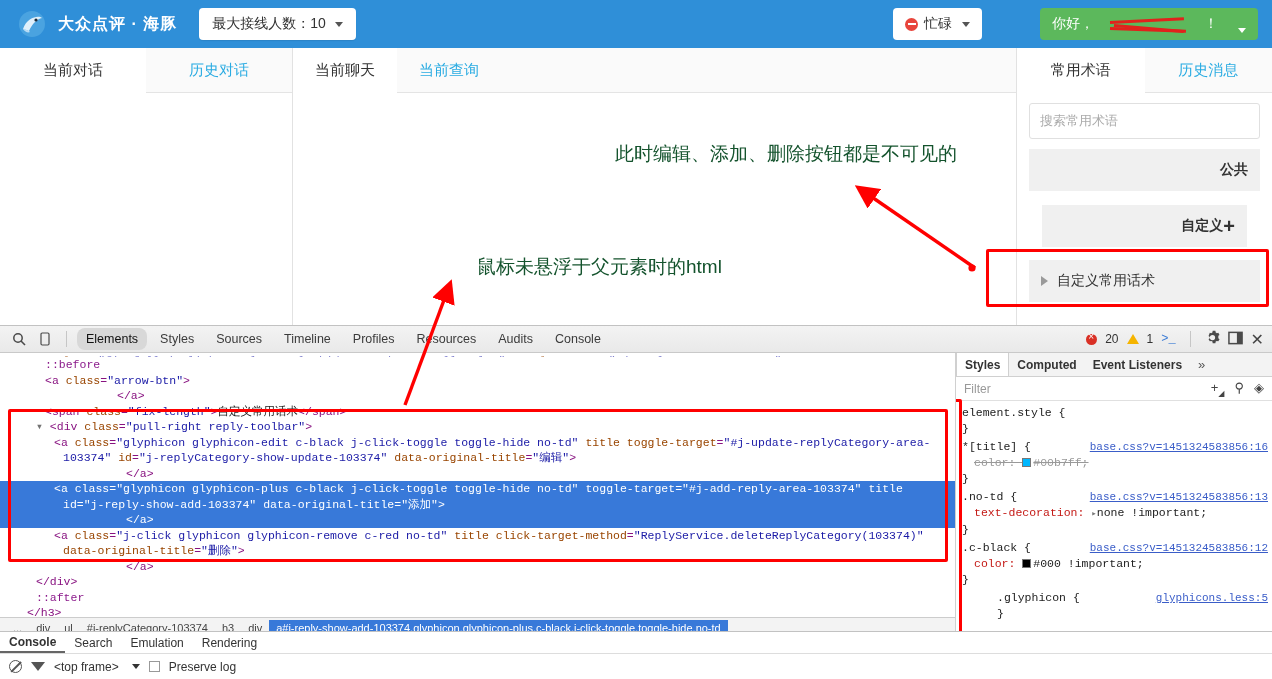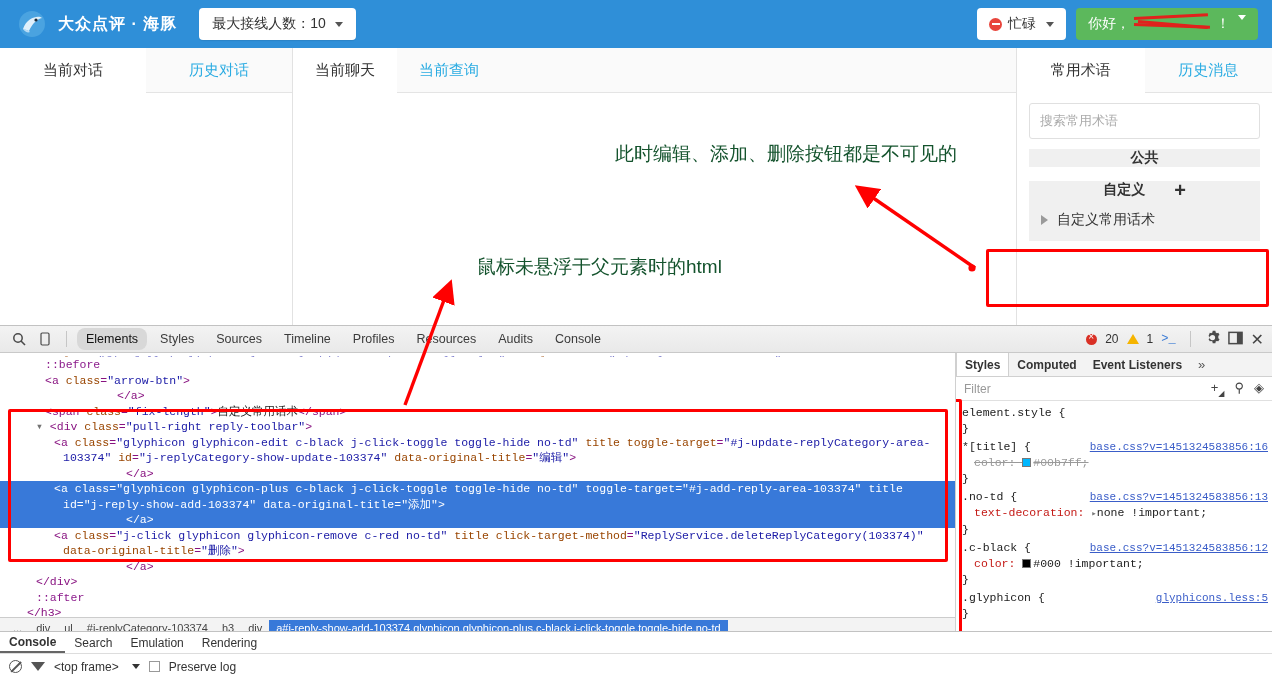--- a/index.html
+++ b/index.html
@@ -34,21 +34,21 @@
   .status-btn {
     background:#fff; border-radius:4px; padding:7px 12px; font-size:14px; color:#333;
     display:flex; align-items:center; gap:6px;
   }
   .busy-dot {
     width:13px;height:13px;border-radius:50%;background:#e8453c;position:relative;display:inline-block;
   }
   .busy-dot::after{content:"";position:absolute;left:2.5px;top:5.5px;width:8px;height:2px;background:#fff;}
   .greet-btn {
     background:#5cb85c; border-radius:4px; padding:7px 12px; font-size:14px; color:#fff;
-    display:flex; align-items:flex-start; gap:4px; position:relative;
+    display:flex; align-items:flex-end; gap:16px; position:relative;margin-left:48px;
   }
   .redacted { position:relative; display:inline-block; width:78px; height:14px; }
   .redacted i { position:absolute; display:block; background:#e1221c; height:3px; left:0; transform-origin:left center;}
   .redacted i:nth-child(1){ top:2px; width:74px; transform:rotate(-3deg); }
   .redacted i:nth-child(2){ top:8px; width:76px; transform:rotate(2deg); }
   .redacted i:nth-child(3){ top:5px; width:70px; left:4px; transform:rotate(5deg); }
 
   
   .panes { display:flex; height:277px; }
   .left-pane { width:293px; border-right:1px solid #e2e2e2; background:#fff; }
@@ -66,22 +66,22 @@
   .mid-tabs { display:flex; background:#fafafa; border-bottom:1px solid #e4e4e4;}
   .mid-tabs .tab { padding:13px 22px 12px; font-size:15px; color:#3f3f3f; cursor:pointer;}
   .mid-tabs .tab.active { background:#fff; color:#333; border-bottom:1px solid #fff; margin-bottom:-1px;}
   .mid-tabs .tab.link { color:#29abe2; }
 
   .search-box {
     margin:10px 12px; padding:8px 10px; border:1px solid #e0e0e0; border-radius:3px;
     font-size:13px; color:#aaa; background:#fff;
   }
   .grp-header {
-    margin:4px 12px 0; background:#f0f0f0; padding:0 12px; font-size:14px; color:#333;
-    display:flex; align-items:center; justify-content:center; font-weight:bold;
+    margin:4px 12px 0; background:#f0f0f0; padding:12px 12px; font-size:14px; color:#333;
+    display:flex; align-items:center; justify-content:flex-end; font-weight:bold;
   }
   .grp-header.plain { font-weight:bold; }
   .plus { font-size:20px; line-height:12px; color:#333; font-weight:bold;}
   .custom-block { margin:14px 12px 0; }
   .cust-item {
     background:#f0f0f0; padding:12px 12px; font-size:14px; color:#333;
     display:flex; align-items:center; gap:9px;
   }
   .tri { width:0;height:0;border-top:5px solid transparent;border-bottom:5px solid transparent;border-left:7px solid #9a9a9a;}
 
@@ -217,21 +217,21 @@
     <div class="right-pane">
       <div class="tabs">
         <div class="tab active">常用术语</div>
         <div class="tab link">历史消息</div>
       </div>
       <div class="search-box">搜索常用术语</div>
       <div class="grp-header">
         <span>公共</span>
       </div>
       <div class="custom-block">
-        <div class="grp-header plain" style="margin:0;gap:29px;">
+        <div class="grp-header plain" style="margin:13px;">
           <span>自定义</span>
           <span class="plus">+</span>
         </div>
         <div class="cust-item">
           <span class="tri"></span>
           <span>自定义常用话术</span>
         </div>
       </div>
     </div>
   </div>
@@ -330,21 +330,21 @@
           <div style="margin-bottom: 2px;">
             <div><span class="sel-name">.no-td {</span><span class="src">base.css?v=1451324583856:13</span></div>
             <div><span class="prop">text-decoration: </span><span class="dis-tri">▸</span><span class="pval">none !important;</span></div>
             <div>}</div>
           </div>
           <div style="margin-bottom: 2px;">
             <div><span class="sel-name">.c-black {</span><span class="src">base.css?v=1451324583856:12</span></div>
             <div><span class="prop">color: </span><span class="swatch" style="background: rgb(0, 0, 0);"></span><span class="pval">#000 !important;</span></div>
             <div>}</div>
           </div>
-          <div style="margin-bottom: 2px;">
+          <div style="margin-bottom: 2px; margin-left: 35px;">
             <div><span class="sel-name">.glyphicon {</span><span class="src">glyphicons.less:5</span></div>
             <div>}</div>
           </div>
         </div>
       <div class="redbox" style="left:-4px; top:46px; width:10px; height:238px;"></div>
     </div>
   </div>
 
   <div class="drawer">
     <div class="drawer-tabs">

